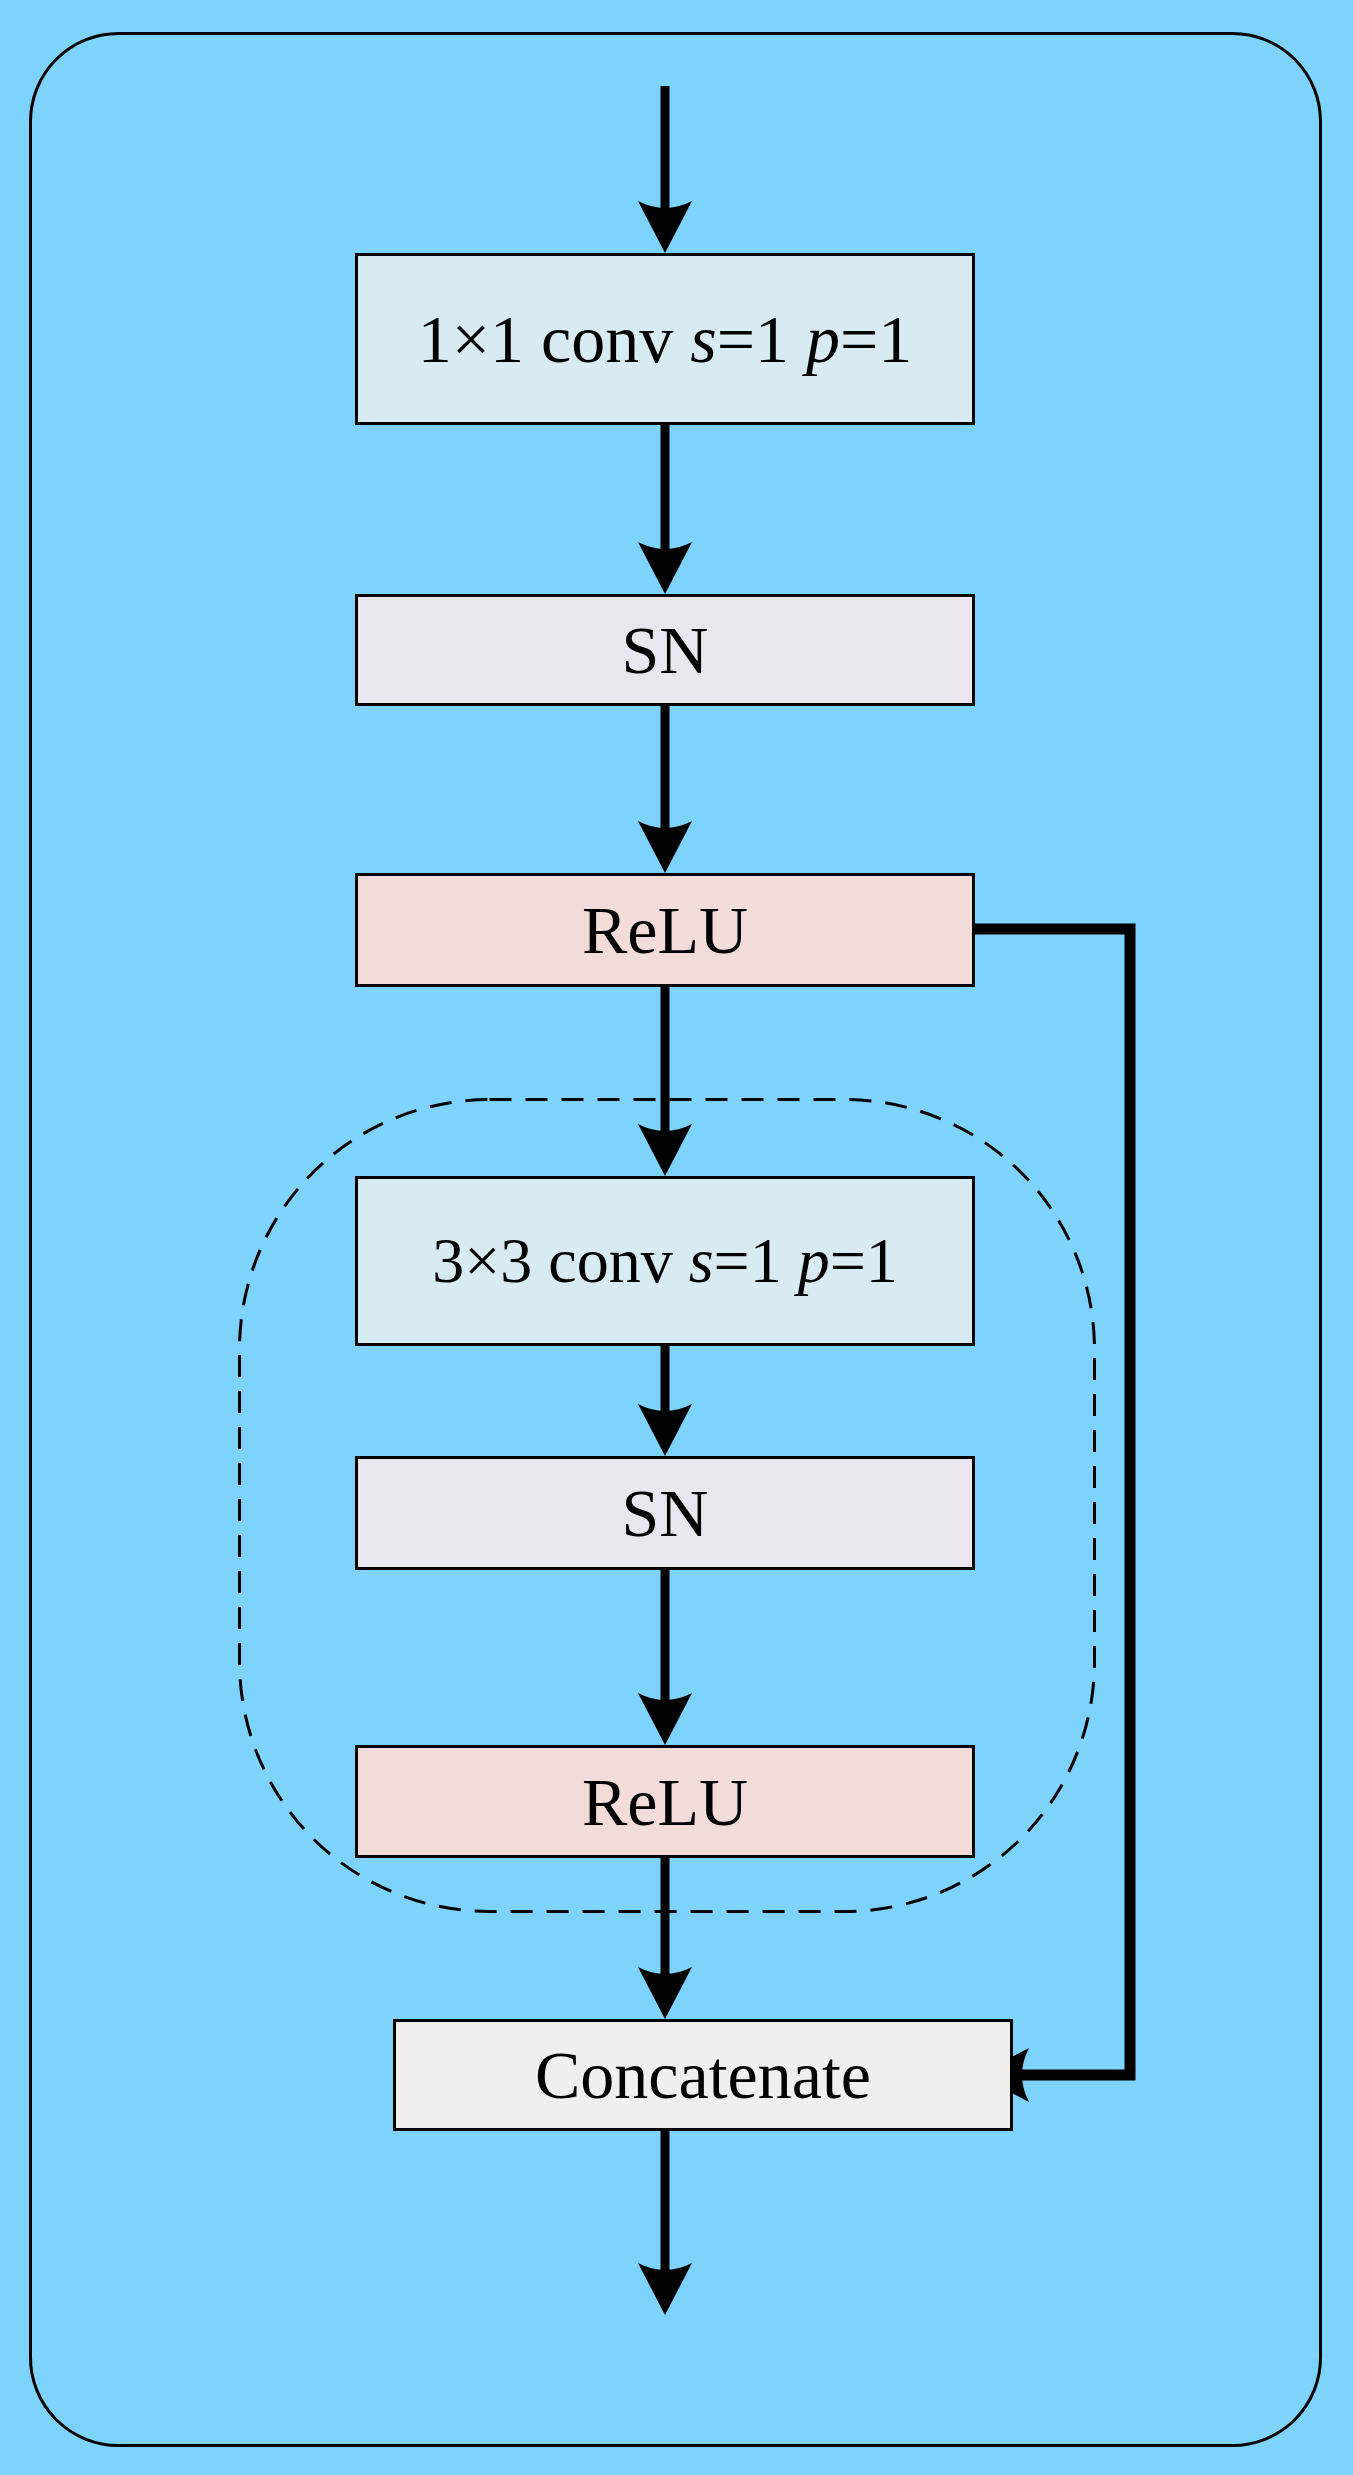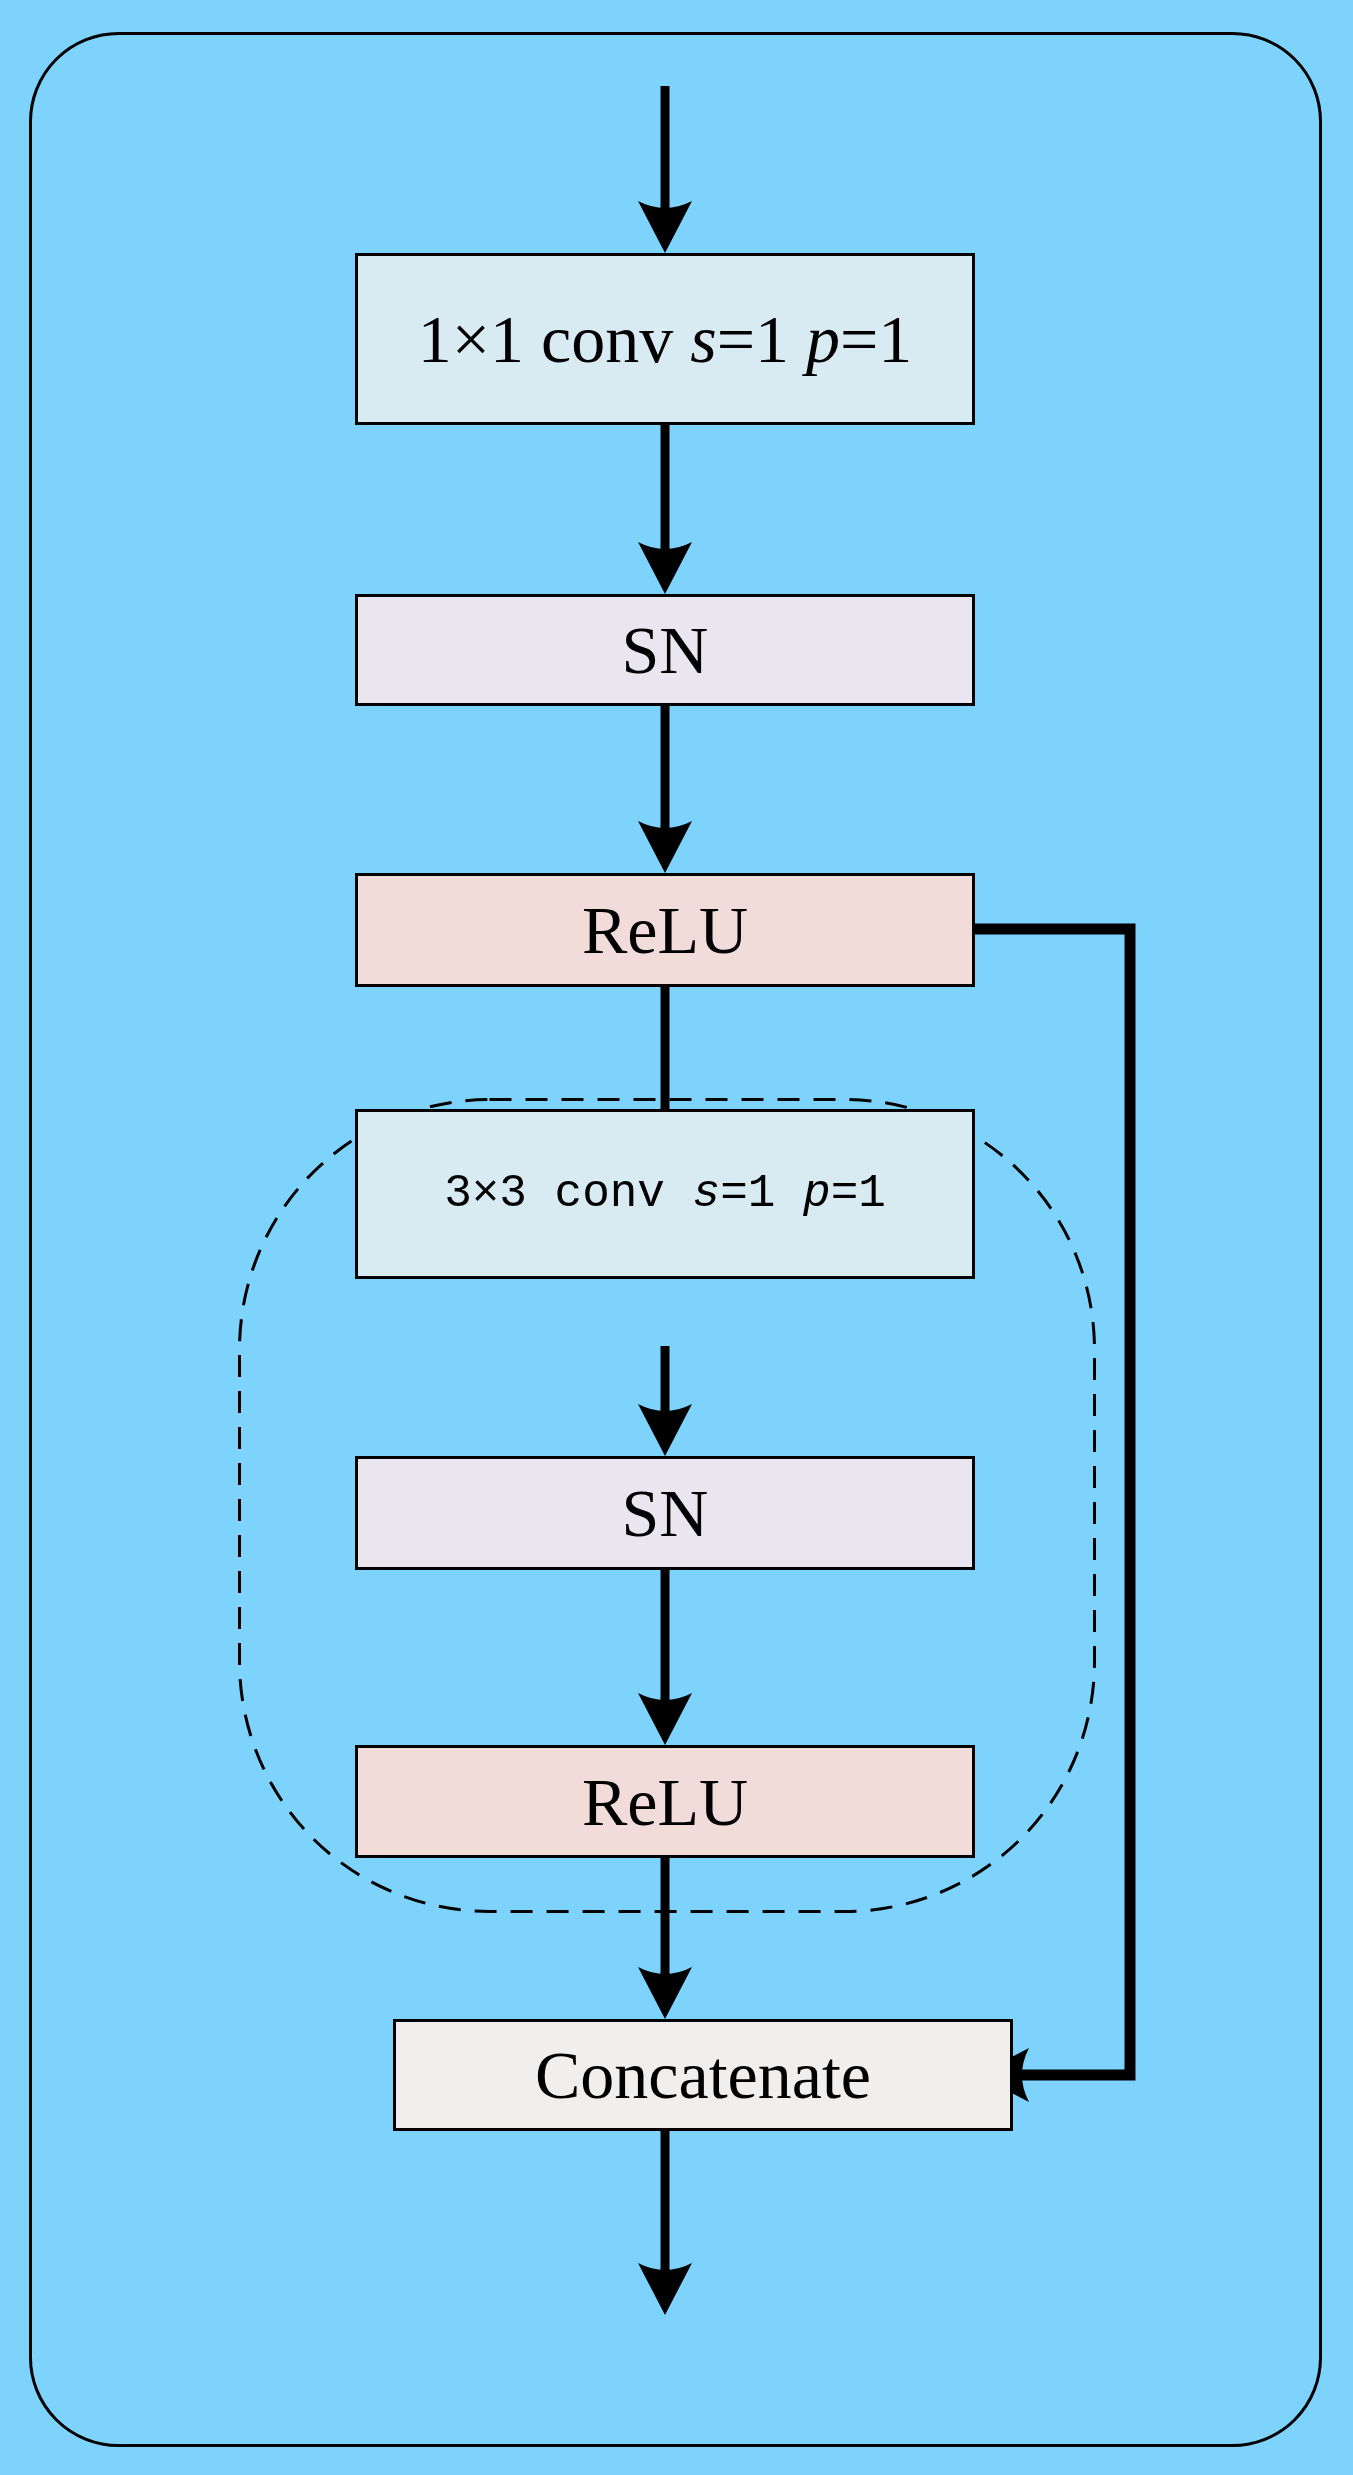--- a/index.html
+++ b/index.html
@@ -7,21 +7,21 @@
           font-family:"Liberation Serif","DejaVu Serif",serif;}
   .layer{position:absolute;left:0;top:0;width:1353px;height:2475px;}
   svg.layer{z-index:0;}
   .node{position:absolute;left:355px;width:620px;border:3px solid #000;box-sizing:border-box;
         display:flex;flex-direction:column;align-items:center;justify-content:center;
         color:#000;font-size:68px;line-height:1.0;z-index:1;text-align:center;}
   .node .line{white-space:nowrap;}
   .n-conv1{top:253px;height:172px;}
   .n-sn1{top:594px;height:112px;}
   .n-relu1{top:873px;height:114px;}
-  .n-conv2{top:1109px;height:170px;font-size:46px;font-family:Liberation Mono, monospace;}
+  .n-conv2{top:1176px;height:170px;font-size:64px;}
   .n-conv2 .line{line-height:84px;}
   .n-sn2{top:1456px;height:114px;}
   .n-relu2{top:1745px;height:113px;}
   .n-concat{top:2019px;height:112px;margin-left:38px;}
 </style>
 </head>
 <body>
 
 <div class="canvas">
 

